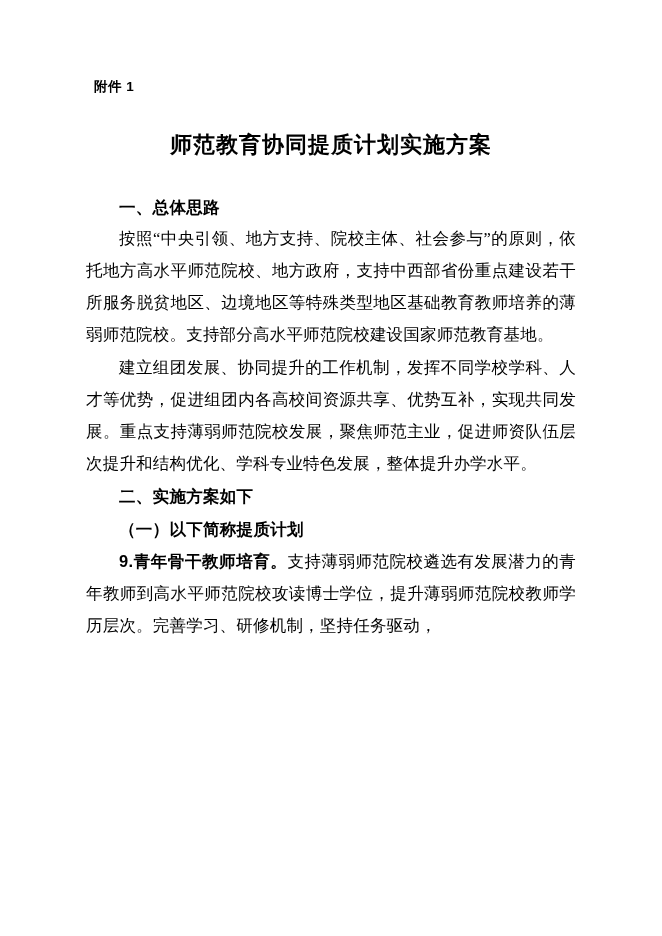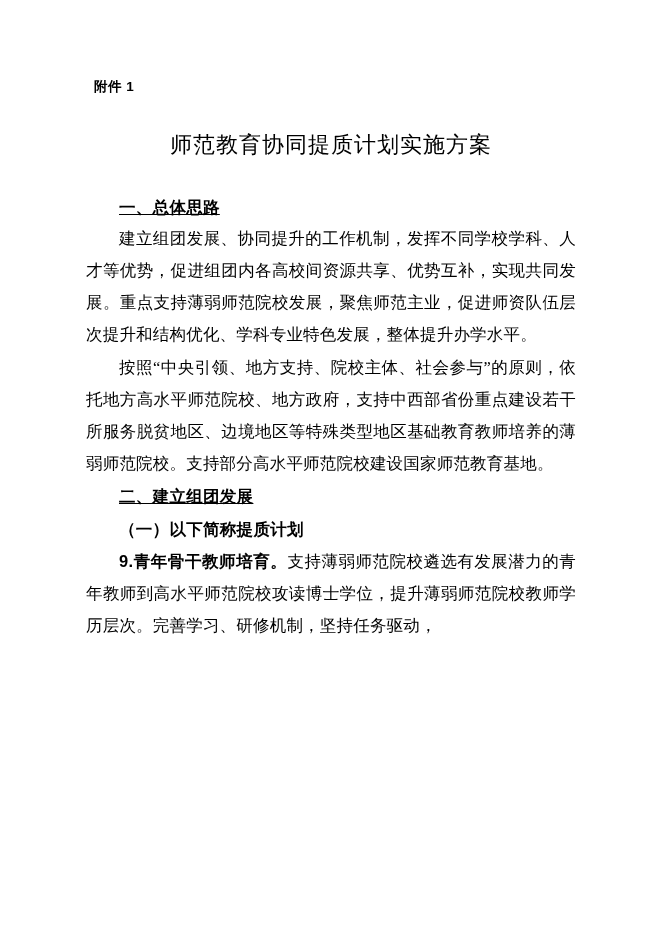--- a/index.html
+++ b/index.html
@@ -24,21 +24,21 @@
   }
   .attachment-label {
     font-family: "Liberation Sans", "DejaVu Sans", sans-serif;
     font-weight: bold;
     font-size: 13.5px;
     letter-spacing: 0.5px;
     margin: 0 0 34px 8px;
   }
   .doc-title {
     font-family: "Liberation Sans", "DejaVu Sans", sans-serif;
-    font-weight: normal;
+    font-weight: bold;
     font-size: 22px;
     text-align: center;
     letter-spacing: 1px;
     margin: 0 0 30px 0;
     line-height: 1.4;
   }
   p.body-par {
     font-size: 16.5px;
     line-height: 1.95;
     text-align: justify;
@@ -48,21 +48,20 @@
     letter-spacing: 0.2px;
   }
   p.heading-1 {
     font-family: "Liberation Sans", "DejaVu Sans", sans-serif;
     font-weight: bold;
     font-size: 16.5px;
     line-height: 1.95;
     margin: 0;
     text-indent: 2em;
     letter-spacing: 0.3px;
-    text-decoration: underline;
   }
   p.heading-2 {
     font-family: "Liberation Sans", "DejaVu Sans", sans-serif;
     font-weight: bold;
     font-size: 16.5px;
     line-height: 1.95;
     margin: 0;
     text-indent: 2em;
     letter-spacing: 0.3px;
   }
@@ -86,23 +85,23 @@
 
 <div class="page">
 
   <div class="attachment-label">附件 1</div>
 
   <h1 class="doc-title">师范教育协同提质计划实施方案</h1>
 
 
   <p class="heading-1">一、总体思路</p>
 
+  <p class="body-par">按照“中央引领、地方支持、院校主体、社会参与”的原则，依托地方高水平师范院校、地方政府，支持中西部省份重点建设若干所服务脱贫地区、边境地区等特殊类型地区基础教育教师培养的薄弱师范院校。支持部分高水平师范院校建设国家师范教育基地。</p>
+
   <p class="body-par">建立组团发展、协同提升的工作机制，发挥不同学校学科、人才等优势，促进组团内各高校间资源共享、优势互补，实现共同发展。重点支持薄弱师范院校发展，聚焦师范主业，促进师资队伍层次提升和结构优化、学科专业特色发展，整体提升办学水平。</p>
 
-  <p class="body-par">按照“中央引领、地方支持、院校主体、社会参与”的原则，依托地方高水平师范院校、地方政府，支持中西部省份重点建设若干所服务脱贫地区、边境地区等特殊类型地区基础教育教师培养的薄弱师范院校。支持部分高水平师范院校建设国家师范教育基地。</p>
-
-  <p class="heading-1">二、建立组团发展</p>
+  <p class="heading-1">二、实施方案如下</p>
 
   <p class="heading-2">（一）以下简称提质计划</p>
 
   <p class="mixed-par"><span class="lead">9.青年骨干教师培育。</span><span>支持薄弱师范院校遴选有发展潜力的青年教师到高水平师范院校攻读博士学位，提升薄弱师范院校教师学历层次。完善学习、研修机制，坚持任务驱动，</span></p>
 
 </div>
 
 </body></html>

